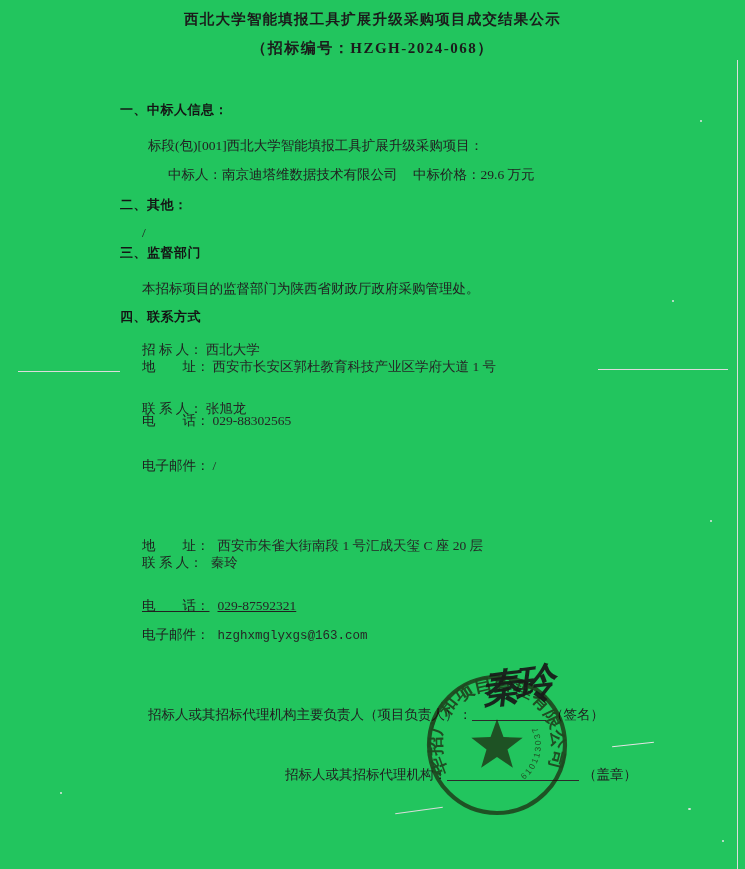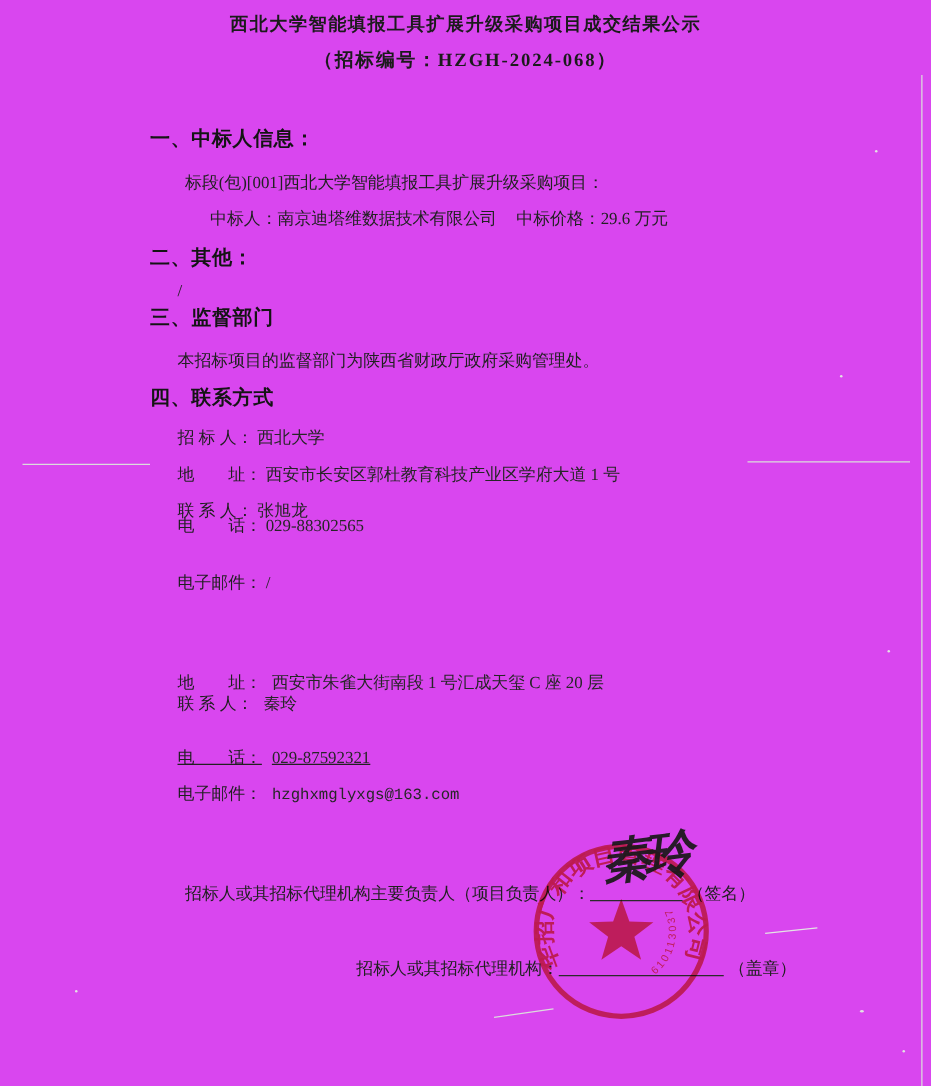--- a/index.html
+++ b/index.html
@@ -5,26 +5,26 @@
   html,body{margin:0;padding:0;}
   body{
     width:745px;height:869px;
     background:#f6f6f5;
     font-family:"Liberation Serif","DejaVu Serif",serif;
     color:#1e1e1e;
     overflow:hidden;
   }
   .page{
     position:relative;width:745px;height:869px;
-    background:#d946ef;
+    background:#22c55e;
   }
   .line{position:absolute;white-space:nowrap;font-size:13.5px;color:#212121;}
   .title{width:745px;text-align:center;font-weight:700;font-size:14.5px;letter-spacing:1.2px;color:#1b1b1b;}
   .subtitle{width:745px;text-align:center;font-weight:700;font-size:15px;letter-spacing:1.5px;color:#1b1b1b;}
-  .heading{font-weight:700;font-size:16px;color:#141414;letter-spacing:0.5px;}
+  .heading{font-weight:700;font-size:13px;color:#141414;letter-spacing:0.5px;}
   .row .lbl{color:#1f1f1f;}
   .row .val{margin-left:3px;color:#262626;}
   .uline{display:inline-block;border-bottom:1.4px solid #2b2b2b;height:13px;vertical-align:-2px;}
   .sig-suffix{margin-left:4px;}
   
   .stamp{position:absolute;left:412px;top:660px;width:170px;height:170px;
          mix-blend-mode:multiply;opacity:0.88;z-index:5;}
   .handwriting{
     position:absolute;left:484px;top:658px;z-index:6;
     font-size:40px;font-weight:700;color:#181818;
@@ -72,21 +72,21 @@
   <div class="line" style="left:142px;top:225px;">/</div>
 
   <div class="line heading" style="left:120px;top:244px;">三、监督部门</div>
   <div class="line" style="left:142px;top:280px;">本招标项目的监督部门为陕西省财政厅政府采购管理处。</div>
 
   <div class="line heading" style="left:120px;top:308px;">四、联系方式</div>
 
   <div class="line row" style="left:142px;top:341px;">
     <span class="lbl">招 标 人：</span><span class="val">西北大学</span>
   </div>
-  <div class="line row" style="left:142px;top:371px;text-align:right;">
+  <div class="line row" style="left:142px;top:358px;text-align:right;">
     <span class="lbl">地　　址：</span><span class="val">西安市长安区郭杜教育科技产业区学府大道 1 号</span>
   </div>
   <div class="line row" style="left:142px;top:400px;">
     <span class="lbl">联 系 人：</span><span class="val">张旭龙</span>
   </div>
   <div class="line row" style="left:142px;top:412px;">
     <span class="lbl">电　　话：</span><span class="val">029-88302565</span>
   </div>
   <div class="line row" style="left:142px;top:457px;">
     <span class="lbl">电子邮件：</span><span class="val">/</span>

